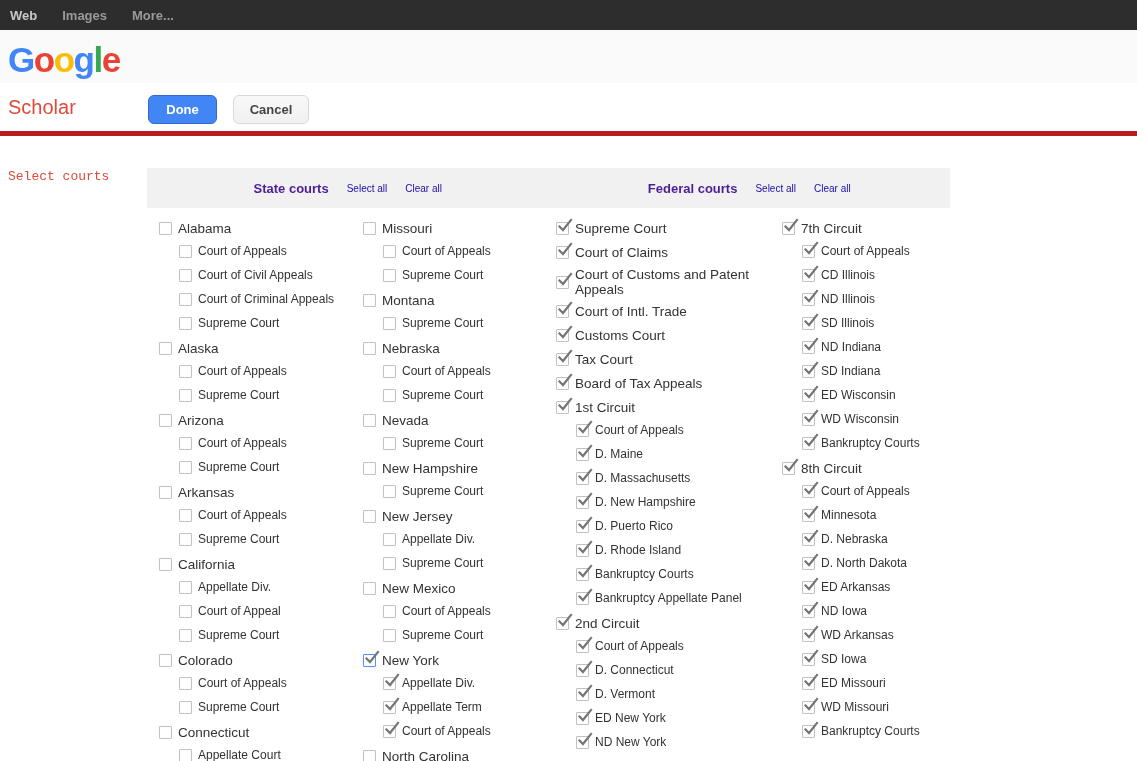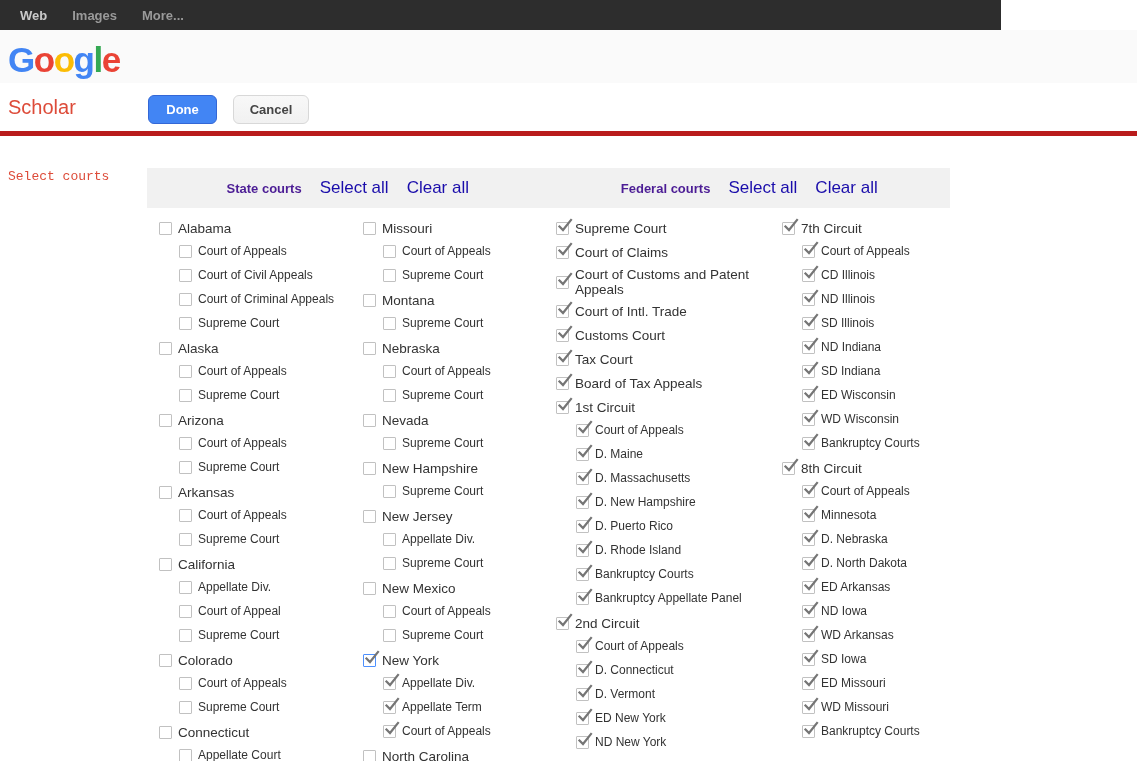--- a/index.html
+++ b/index.html
@@ -5,22 +5,22 @@
   * { margin:0; padding:0; box-sizing:border-box; }
   html,body { width:1137px; height:761px; }
   body {
     position:relative; overflow:hidden; background:#fff;
     font-family:"Liberation Sans","DejaVu Sans",sans-serif;
     -webkit-font-smoothing:antialiased;
   }
 
   
   .topbar {
-    position:absolute; left:0; top:0; width:1001px; height:30px;
-    background:#2d2d2d; display:flex; align-items:center; padding-left:20px;
+    position:absolute; left:0; top:0; width:1137px; height:30px;
+    background:#2d2d2d; display:flex; align-items:center; padding-left:10px;
   }
   .topbar-item {
     font-size:13px; font-weight:bold; color:#9a9a9a; margin-right:25px; cursor:pointer;
   }
   .topbar-item.first { color:#c9c9c9; }
 
   
   .logo-band {
     position:absolute; left:0; top:30px; width:1137px; height:60px;
     background:#fafafa; border-bottom:1px solid #e5e5e5;
@@ -55,21 +55,21 @@
 
   
   .filter-header {
     position:absolute; left:147px; top:168px; width:803px; height:40px;
     background:#f1f1f1; display:flex;
   }
   .filter-half {
     flex:1; display:flex; align-items:center; justify-content:center;
   }
   .filter-title { font-size:13px; font-weight:bold; color:#4c1d95; margin-right:18px; }
-  .filter-link { font-size:17px; color:#1a0dab; margin-right:18px; cursor:pointer; }
+  .filter-link { font-size:10px; color:#1a0dab; margin-right:18px; cursor:pointer; }
   .filter-link:last-child { margin-right:0; }
 
   
   .col { position:absolute; top:218px; }
   .col-0 { left:159px; width:205px; }
   .col-1 { left:363px; width:185px; }
   .col-2 { left:556px; width:196px; }
   .col-3 { left:782px; width:172px; }
 
   .group { margin-top:3px; }

